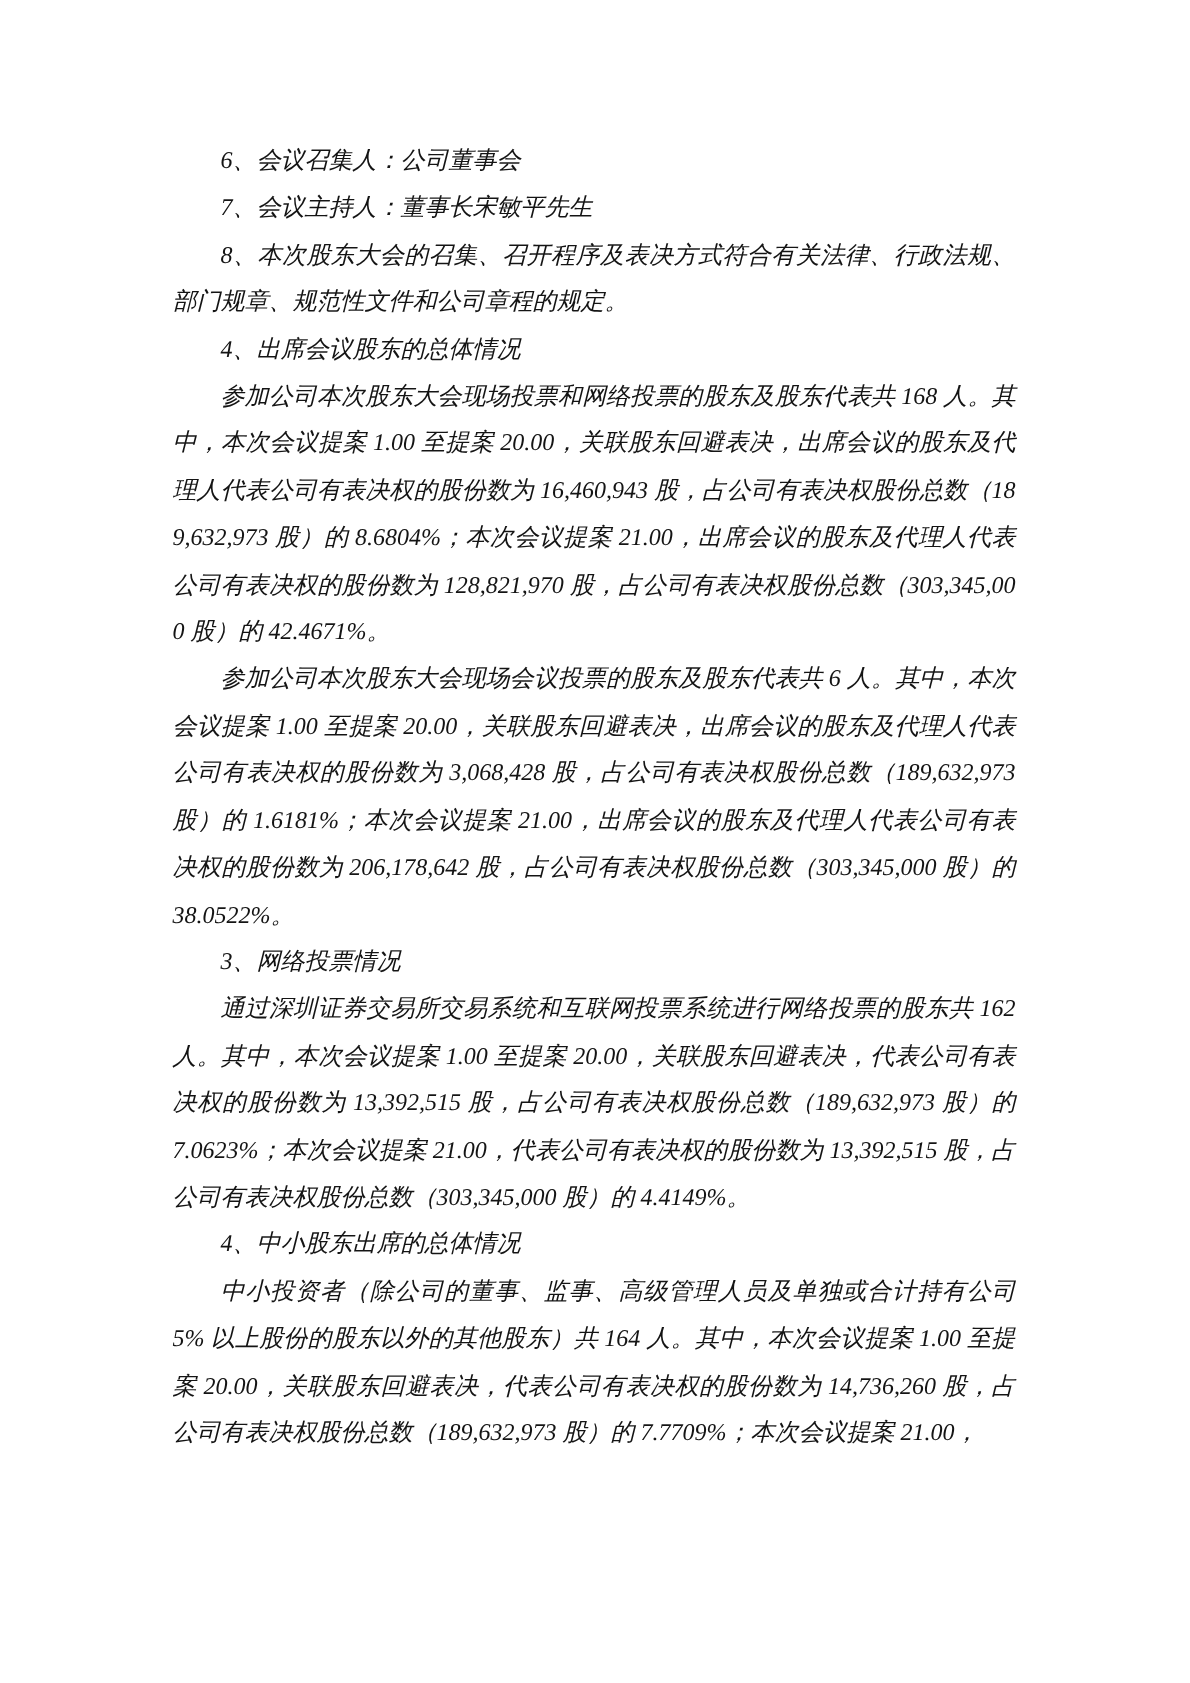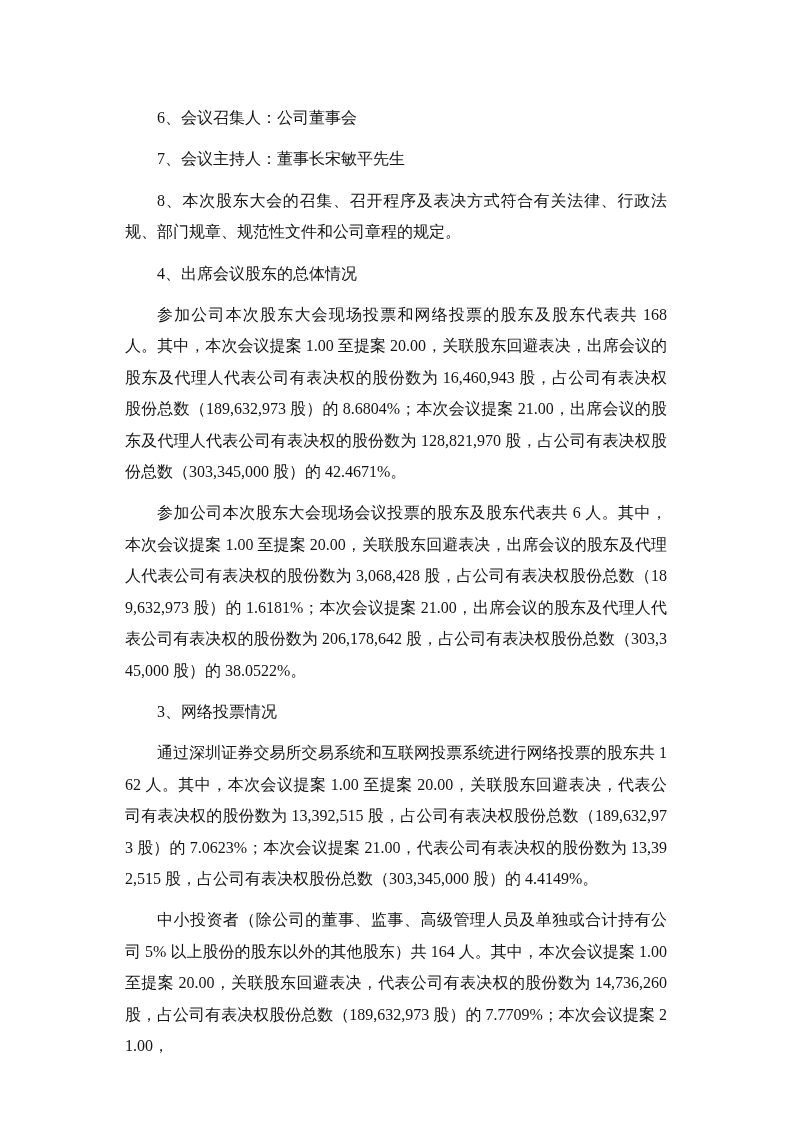--- a/index.html
+++ b/index.html
@@ -18,38 +18,40 @@
     line-height: 31.4px;
     color: #141414;
   }
   .content {
     position: absolute;
     left: 115px;
     top: 92px;
     width: 562px;
   }
   .para {
-    margin: 10px;
+    margin: 0;
     padding: 0;
     text-indent: 2em;
     text-align: justify;
     word-break: break-all;
+    font-style: italic;
   }
   .heading {
     font-weight: 700;
   }
 </style>
 </head>
 <body>
 
 <div class="page">
   <div class="content">
     <p class="para">6、会议召集人：公司董事会</p>
     <p class="para">7、会议主持人：董事长宋敏平先生</p>
     <p class="para">8、本次股东大会的召集、召开程序及表决方式符合有关法律、行政法规、部门规章、规范性文件和公司章程的规定。</p>
     <p class="para">4、出席会议股东的总体情况</p>
     <p class="para">参加公司本次股东大会现场投票和网络投票的股东及股东代表共 168 人。其中，本次会议提案 1.00 至提案 20.00，关联股东回避表决，出席会议的股东及代理人代表公司有表决权的股份数为 16,460,943 股，占公司有表决权股份总数（189,632,973 股）的 8.6804%；本次会议提案 21.00，出席会议的股东及代理人代表公司有表决权的股份数为 128,821,970 股，占公司有表决权股份总数（303,345,000 股）的 42.4671%。</p>
     <p class="para">参加公司本次股东大会现场会议投票的股东及股东代表共 6 人。其中，本次会议提案 1.00 至提案 20.00，关联股东回避表决，出席会议的股东及代理人代表公司有表决权的股份数为 3,068,428 股，占公司有表决权股份总数（189,632,973 股）的 1.6181%；本次会议提案 21.00，出席会议的股东及代理人代表公司有表决权的股份数为 206,178,642 股，占公司有表决权股份总数（303,345,000 股）的 38.0522%。</p>
     <p class="para">3、网络投票情况</p>
     <p class="para">通过深圳证券交易所交易系统和互联网投票系统进行网络投票的股东共 162 人。其中，本次会议提案 1.00 至提案 20.00，关联股东回避表决，代表公司有表决权的股份数为 13,392,515 股，占公司有表决权股份总数（189,632,973 股）的 7.0623%；本次会议提案 21.00，代表公司有表决权的股份数为 13,392,515 股，占公司有表决权股份总数（303,345,000 股）的 4.4149%。</p>
+    <p class="para">4、中小股东出席的总体情况</p>
     <p class="para">中小投资者（除公司的董事、监事、高级管理人员及单独或合计持有公司 5% 以上股份的股东以外的其他股东）共 164 人。其中，本次会议提案 1.00 至提案 20.00，关联股东回避表决，代表公司有表决权的股份数为 14,736,260 股，占公司有表决权股份总数（189,632,973 股）的 7.7709%；本次会议提案 21.00，</p>
   </div>
 </div>
 
 </body></html>

